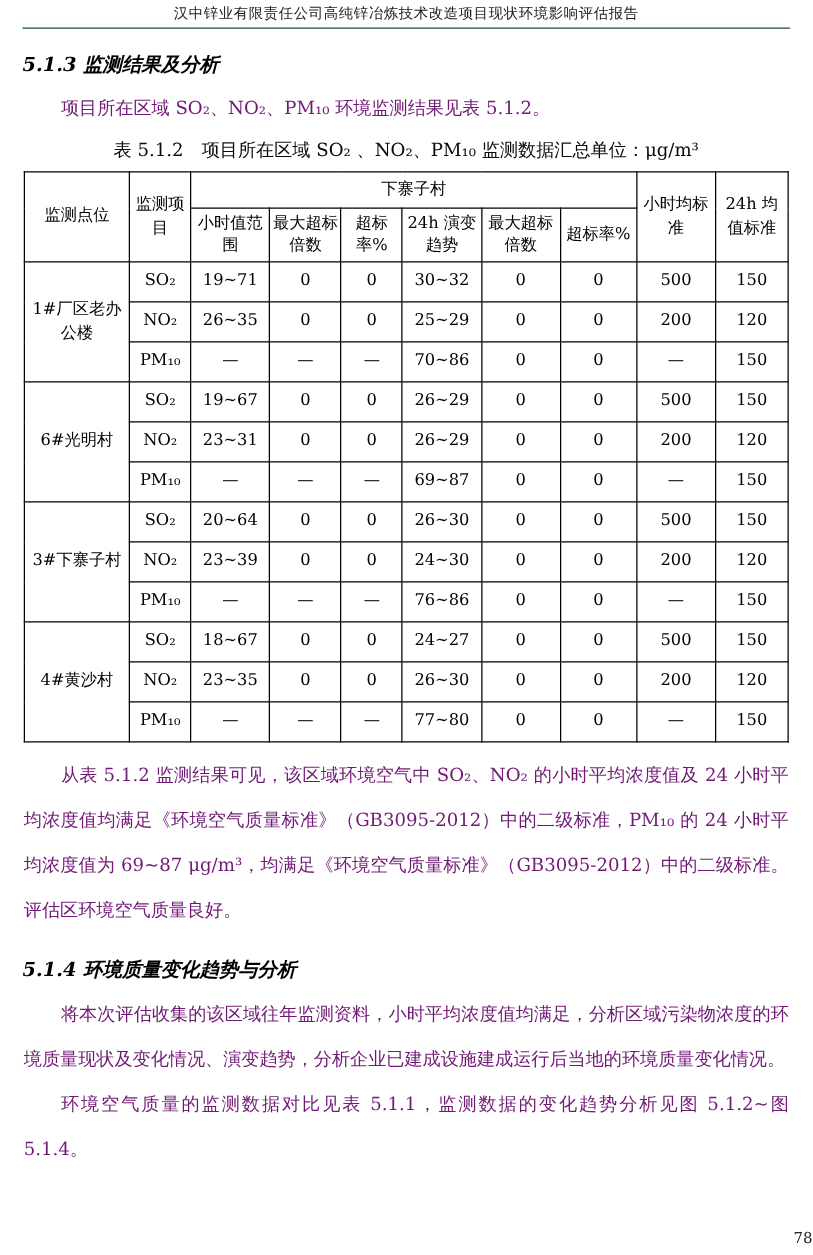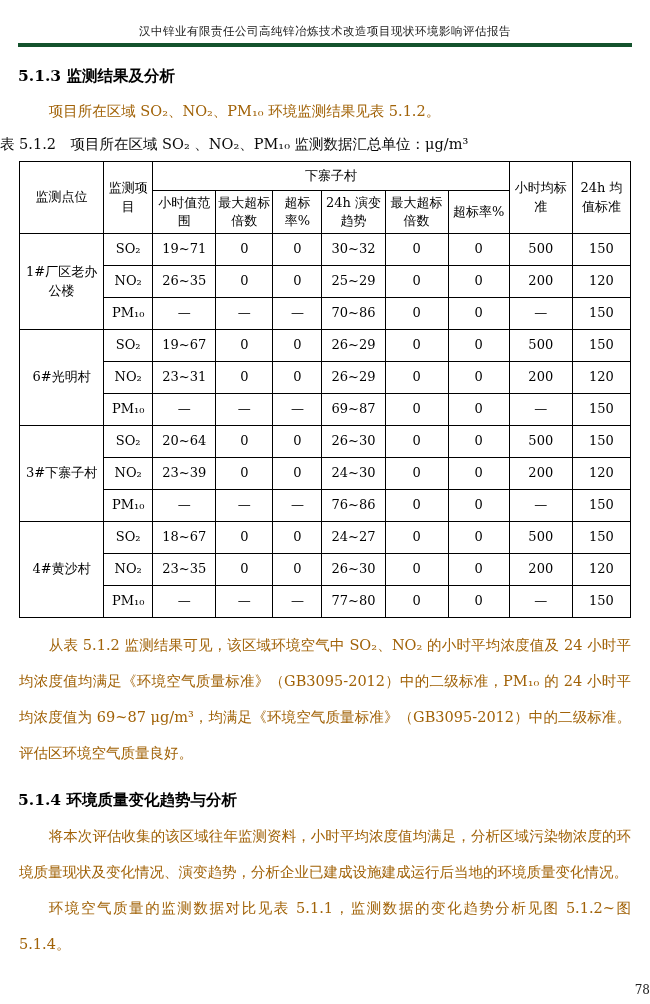--- a/index.html
+++ b/index.html
@@ -6,45 +6,46 @@
   body {
     width: 650px; height: 1004px;
     background: #ffffff;
     color: #111;
     font-family: "DejaVu Serif", "Liberation Serif", serif;
     position: relative;
     overflow: hidden;
   }
   .doc-header {
     margin: 0 18px;
-    padding: 24px 0 4px 0;
-    border-bottom: 4px solid #14532d;
+    padding: 3px 0 4px 0;
+    border-bottom: 1px solid #14532d;
     text-align: center;
     font-size: 11.5px;
     letter-spacing: 0.5px;
     color: #1b1b1b;
   }
   .sec-heading {
     margin: 19px 18px 0 18px;
     font-size: 15.5px;
     font-weight: bold;
     color: #000;
+    font-style: italic;
   }
   .para {
     margin: 6px 19px 0 19px;
     font-size: 14.5px;
     line-height: 36px;
     text-align: justify;
     text-indent: 2.05em;
-    color: #a16207;
+    color: #701a75;
   }
   .para.tight { line-height: 30px; margin-top: 9px; }
   .tbl-caption {
     margin-top: 9px;
-    text-align: left;
+    text-align: center;
     font-size: 14.5px;
     color: #0a0a0a;
   }
   table.monitor {
     border-collapse: collapse;
     table-layout: fixed;
     width: 612px;
     margin: 7px auto 0 auto;
   }
   table.monitor th, table.monitor td {

